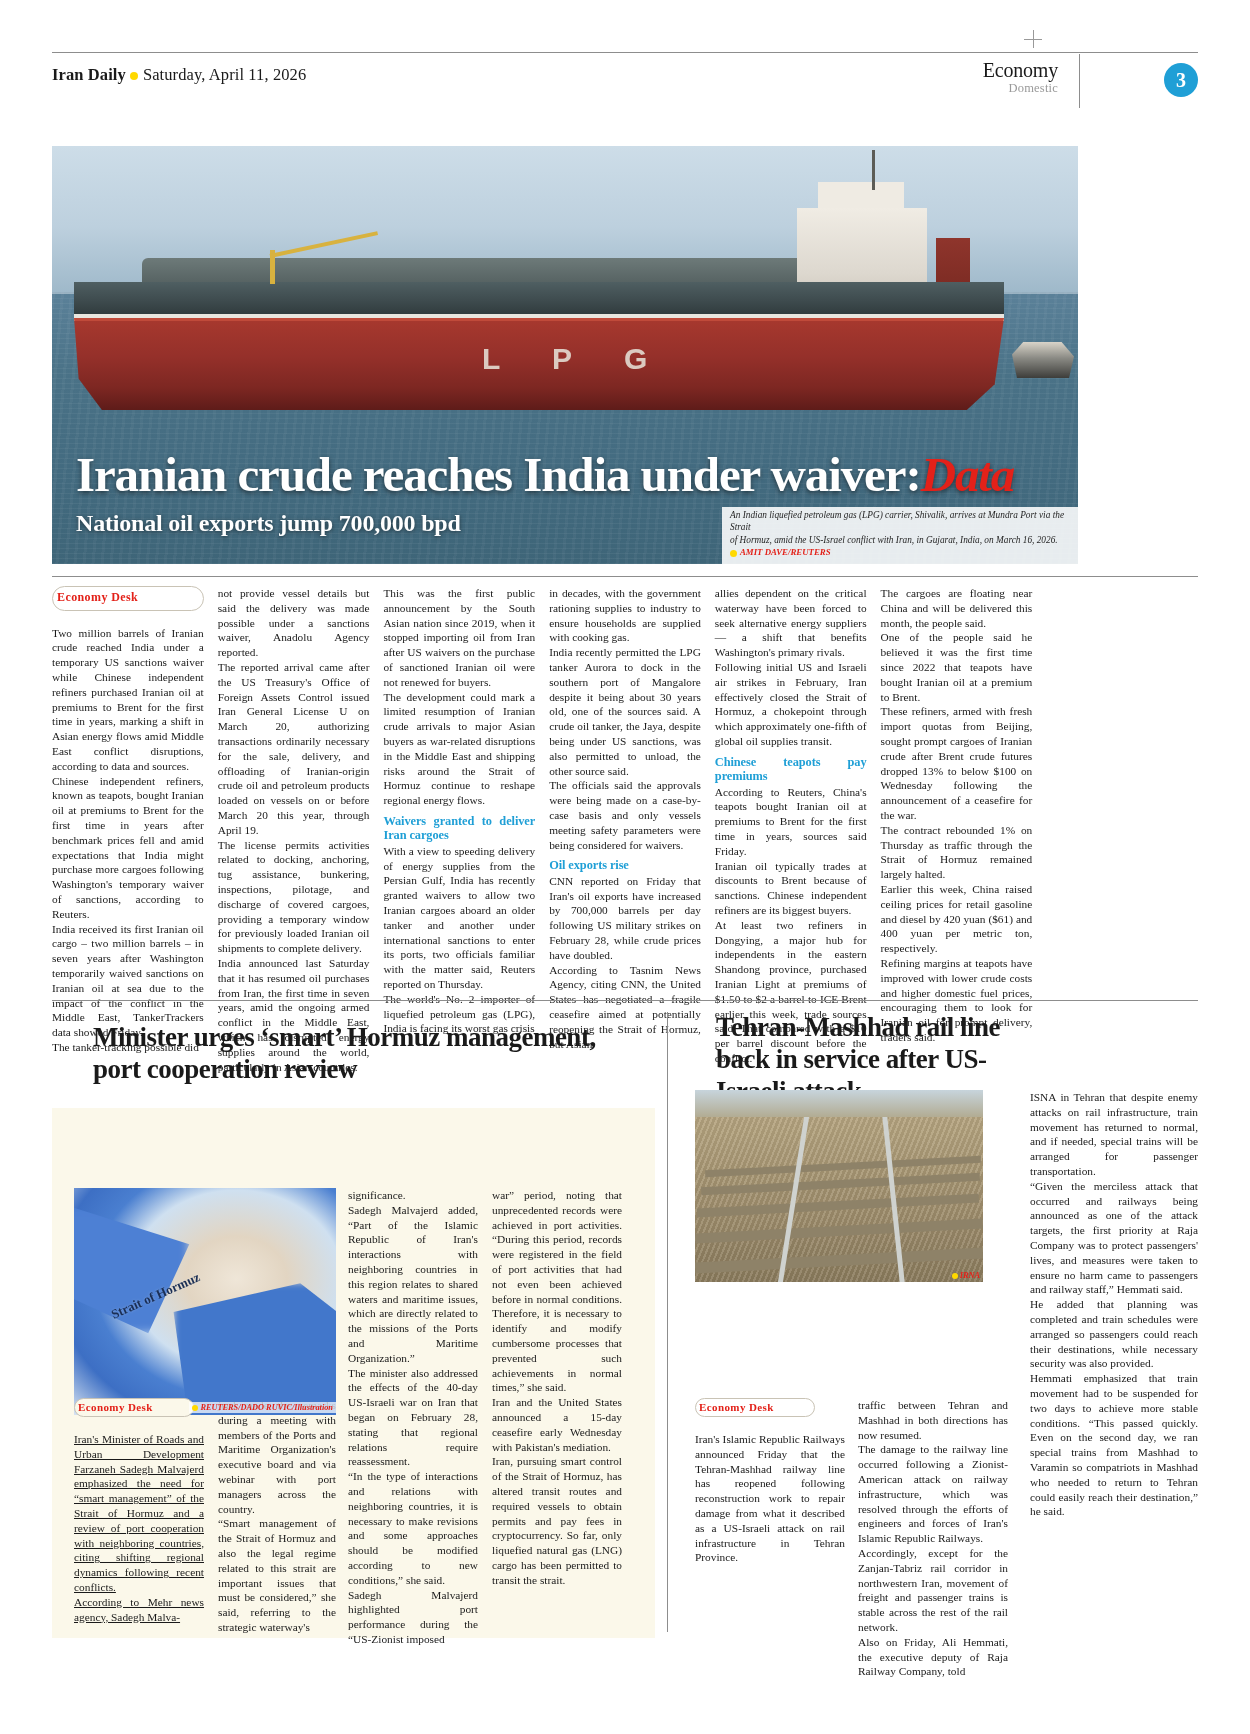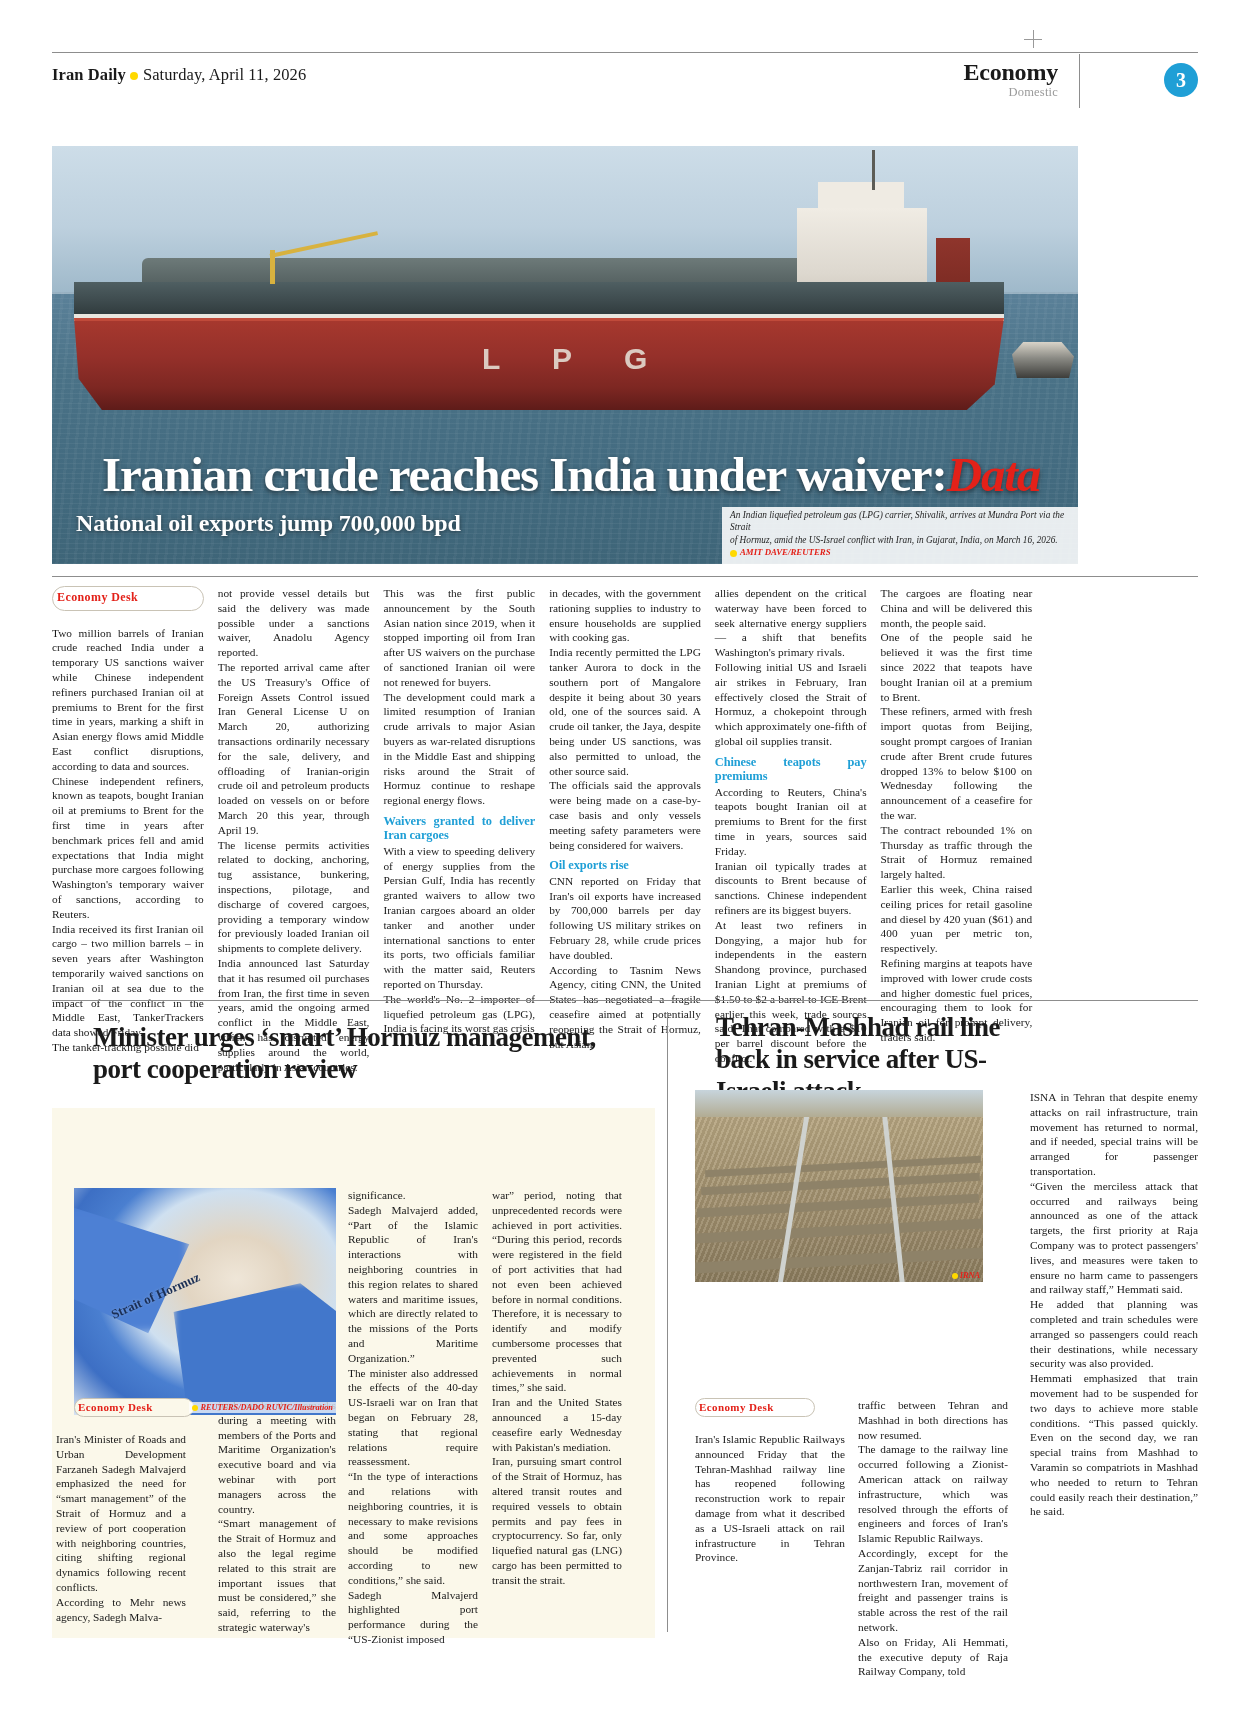--- a/index.html
+++ b/index.html
@@ -27,21 +27,21 @@
     font-size: 16.5px; letter-spacing: .1px; white-space: nowrap;
   }
   .mh-left .brand { font-weight: bold; }
   .mh-dot {
     display: inline-block; width: 8px; height: 8px; border-radius: 50%;
     background: #ffd900; margin: 0 5px 1px 4px; vertical-align: middle;
   }
   .mh-right {
     position: absolute; right: 140px; top: 6px; text-align: right;
   }
-  .mh-section { font-size: 24px; font-weight: bold; letter-spacing: -.2px; }
+  .mh-section { font-size: 20px; font-weight: normal; letter-spacing: -.2px; }
   .mh-sub { font-size: 12.5px; color: #9a9a9a; margin-top: -1px; letter-spacing: .2px; }
   .mh-rule { position: absolute; right: 118px; top: 1px; width: 1px; height: 54px; background: #8d8d8d; }
   .pagenum {
     position: absolute; right: 0; top: 10px;
     width: 34px; height: 34px; border-radius: 50%;
     background: #1f9fd6; color: #fff; font-weight: bold; font-size: 20px;
     display: flex; align-items: center; justify-content: center;
   }
 
   
@@ -121,21 +121,20 @@
     position:absolute; left:24px; top:265px;
     font-size:27px; font-weight:bold; color:#ffffff;
     text-shadow: 0 1px 3px rgba(0,0,0,.55);
     letter-spacing:-.2px;
   }
   .hero-head {
     position:absolute; left:24px; top:300px;
     font-size:49px; font-weight:bold; color:#ffffff; letter-spacing:-1.1px;
     text-shadow: 0 2px 5px rgba(0,0,0,.5);
     white-space:nowrap;
-    margin-left:26px;
   }
   .hero-head .em { color:#e32119; font-style:italic; }
   .hero-sub {
     position:absolute; left:24px; top:364px;
     font-size:24px; font-weight:bold; color:#ffffff; letter-spacing:-.2px;
     text-shadow: 0 1px 4px rgba(0,0,0,.5);
   }
   .hero-caption {
     position:absolute; right:0; bottom:0; width:356px; padding:2px 8px 5px 8px;
     background: rgba(255,255,255,.88);
@@ -344,21 +343,21 @@
   <div class="map-photo">
     <div class="map-credit">
       <span class="cdot" style="display:inline-block;width:6px;height:6px;border-radius:50%;background:#ffd900;margin-right:2px;vertical-align:middle;"></span><span>REUTERS/DADO RUVIC/Illustration</span>
     </div>
   </div>
   <div class="map-label">Strait of Hormuz</div>
 
   <div style="position:absolute; left:74px; top:1398px; width:120px;">
     <div class="deskpill" style="font-size:11px;padding:2px 3px 3px;background:#fbf8ea;">Economy  Desk</div>
   </div>
-  <div class="col" style="position:absolute; left:56px; top:1432px; width:130px;">
+  <div class="col" style="position:absolute; left:74px; top:1432px; width:130px;text-decoration:underline;">
     <p>Iran's Minister of Roads and Urban Development Farzaneh Sadegh Malvajerd emphasized the need for “smart management” of the Strait of Hormuz and a review of port cooperation with neighboring countries, citing shifting regional dynamics following recent conflicts.</p>
     <p>According to Mehr news agency, Sadegh Malva-</p>
   </div>
   <div class="col" style="position:absolute; left:218px; top:1398px; width:118px;">
     <p>jerd made the remarks during a meeting with members of the Ports and Maritime Organization's executive board and via webinar with port managers across the country.</p>
     <p>“Smart management of the Strait of Hormuz and also the legal regime related to this strait are important issues that must be considered,” she said, referring to the strategic waterway's</p>
   </div>
   <div class="col" style="position:absolute; left:348px; top:1188px; width:130px;">
     <p>significance.</p>
     <p>Sadegh Malvajerd added, “Part of the Islamic Republic of Iran's interactions with neighboring countries in this region relates to shared waters and maritime issues, which are directly related to the missions of the Ports and Maritime Organization.”</p>

